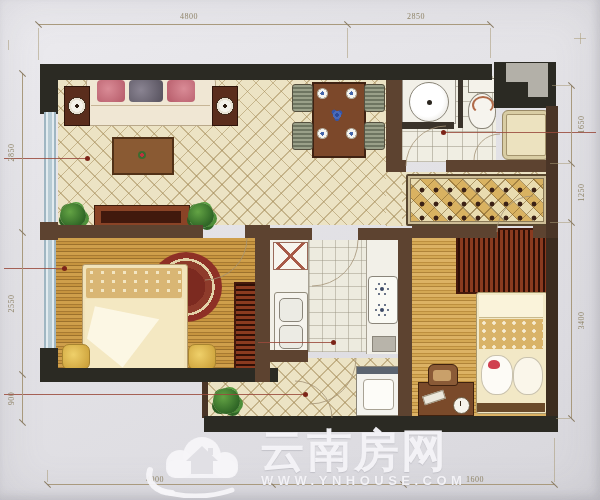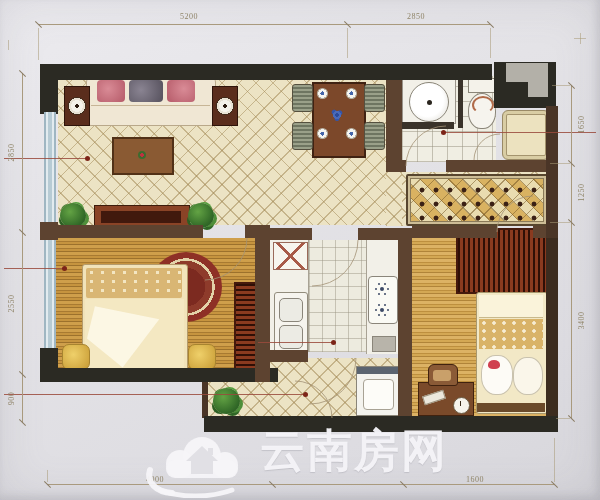--- a/index.html
+++ b/index.html
@@ -221,21 +221,21 @@
   <div class="abs ldot" style="left:331px;top:340px;z-index:6"></div>
   <div class="abs leader" style="left:4px;top:394px;width:301px;z-index:6"></div>
   <div class="abs ldot" style="left:303px;top:392px;z-index:6"></div>
   <div class="abs leader" style="left:444px;top:132px;width:152px;z-index:6"></div>
   <div class="abs ldot" style="left:441px;top:130px;z-index:6"></div>
 
   <div class="abs dimline" style="left:38px;top:24px;width:452px;height:1px;z-index:6"></div>
   <div class="abs tick" style="left:34px;top:24px;z-index:6"></div>
   <div class="abs tick" style="left:343px;top:24px;z-index:6"></div>
   <div class="abs tick" style="left:486px;top:24px;z-index:6"></div>
-  <span class="dim-label" style="left:180px;top:12px;z-index:6">5200</span>
+  <span class="dim-label" style="left:180px;top:12px;z-index:6">4800</span>
   <span class="dim-label" style="left:407px;top:12px;z-index:6">2850</span>
   <div class="abs ext" style="left:38px;top:28px;width:1px;height:32px;z-index:6"></div>
   <div class="abs ext" style="left:347px;top:28px;width:1px;height:30px;z-index:6"></div>
   <div class="abs ext" style="left:490px;top:28px;width:1px;height:30px;z-index:6"></div>
 
   <div class="abs dimline" style="left:22px;top:73px;width:1px;height:350px;z-index:6"></div>
   <div class="abs tick" style="left:18px;top:73px;z-index:6"></div>
   <div class="abs tick" style="left:18px;top:232px;z-index:6"></div>
   <div class="abs tick" style="left:18px;top:374px;z-index:6"></div>
   <div class="abs tick" style="left:18px;top:422px;z-index:6"></div>
@@ -279,14 +279,15 @@
       <rect x="26" y="28" width="72" height="18" rx="9"></rect>
     </g>
     <path d="M10,38 C6,50 16,60 32,61" fill="none" stroke="rgba(245,244,248,.95)" stroke-width="6" stroke-linecap="round"></path>
     <path d="M20,58 C40,66 70,66 92,58" fill="none" stroke="rgba(245,244,248,.95)" stroke-width="5" stroke-linecap="round"></path>
     <g fill="#e1e0e5">
       <polygon points="62,14 78,29 73,29 73,42 51,42 51,29 46,29"></polygon>
       <rect x="68" y="16" width="5" height="7"></rect>
     </g>
   </svg>
   <div class="wm-text" style="left:260px;top:428px;width:196px;font-size:45px;line-height:1;letter-spacing:2px;z-index:10;font-family:'Liberation Sans',sans-serif;">云南房网</div>
+  <div class="wm-text" style="left:261px;top:473px;font-size:13px;letter-spacing:4.5px;z-index:10;font-family:'Liberation Sans',sans-serif;">WWW.YNHOUSE.COM</div>
 
 </div>
 
 </body></html>

